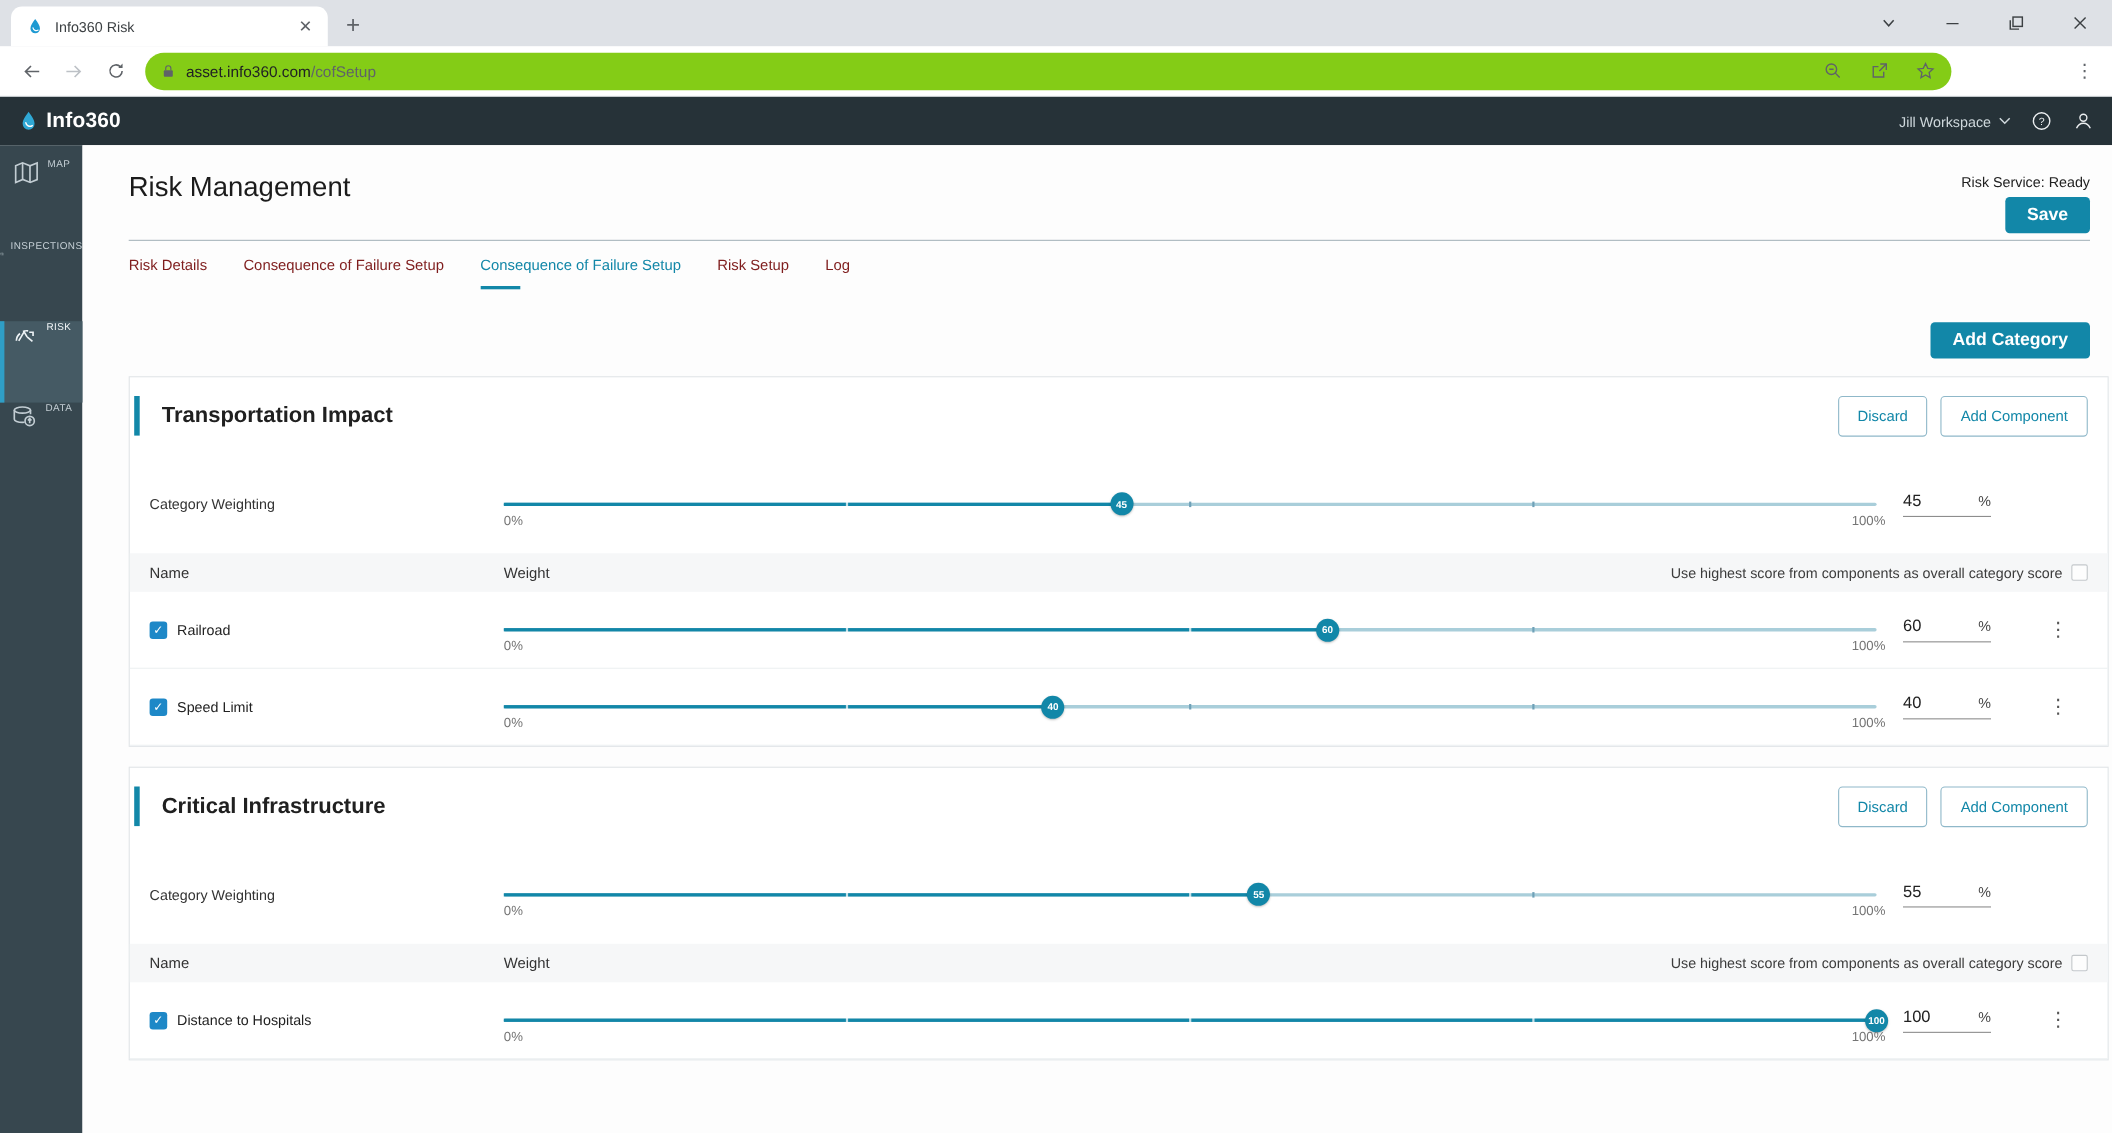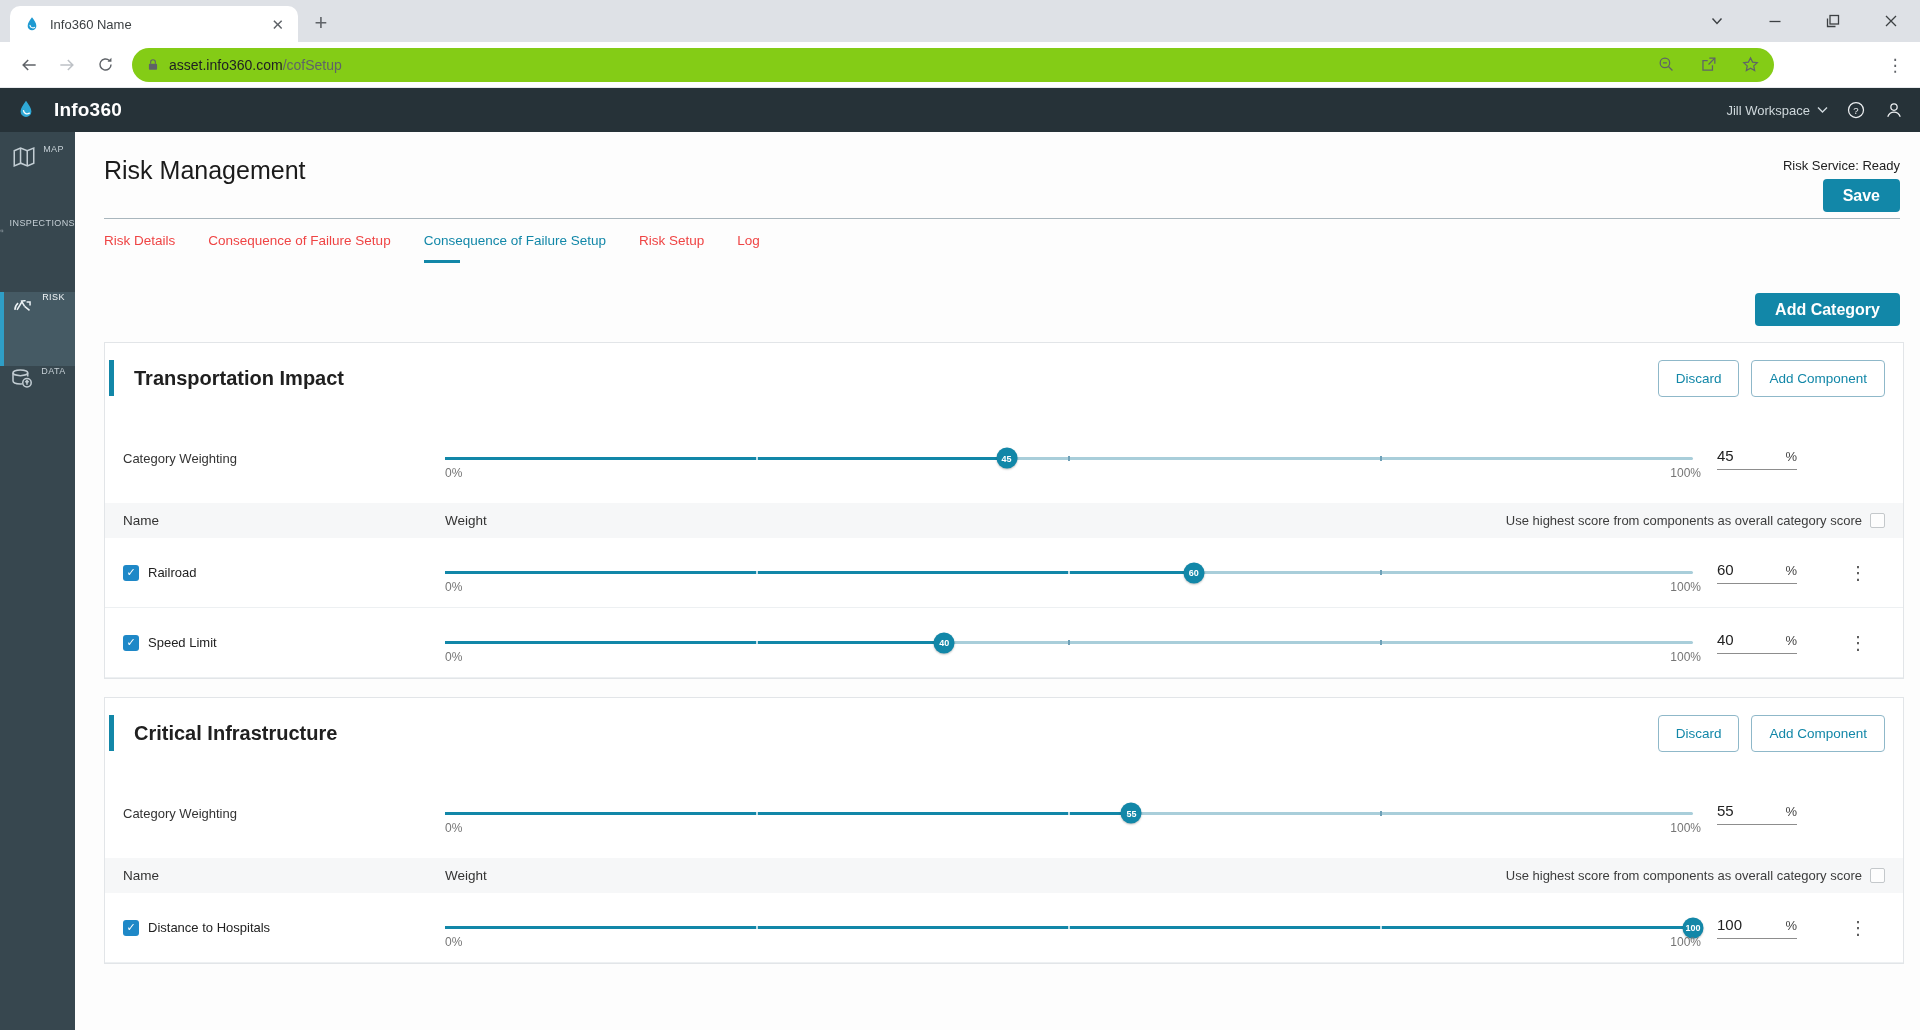--- a/index.html
+++ b/index.html
@@ -30,50 +30,50 @@
   .urlpill{flex:1;height:34px;background:#84cc16;border-radius:17px;display:flex;align-items:center;
            padding:0 14px;gap:9px;margin:0 106px 0 8px}
   .urltext{font-size:14px;color:#202124}
   .urltext .path{color:#5F6368}
   .pill-spacer{flex:1}
   .pill-ico{color:#5F6368;margin-left:14px}
   .browser-kebab{color:#5F6368;width:30px;display:flex;justify-content:center;font-family:"DejaVu Sans",sans-serif;font-size:17px}
 
   
   .appheader{height:44px;background:var(--header-bg);display:flex;align-items:center;padding:0 16px}
-  .logo{display:flex;gap:18px}
+  .logo{display:flex;align-items:center;gap:6px}
   .logo-text{color:#fff;font-size:19px;font-weight:600;letter-spacing:.2px}
   .hdr-right{margin-left:auto;display:flex;align-items:center;gap:18px}
   .workspace{display:flex;align-items:center;gap:7px;color:#CFD8DC;font-size:13px}
   .hdr-ico{color:#ECEFF1}
 
   
   .shell{display:flex;height:898px}
   .sidebar{width:75px;background:var(--sidebar-bg);padding-top:12px;flex:none}
   .sb-item{height:74px;display:flex;flex-direction:row;align-items:flex-start;justify-content:center;
            gap:6px;position:relative;color:#C2CDD3}
   .sb-item.active{background:var(--sidebar-active-bg);color:#ECF2F5}
   .sb-item.active::before{content:'';position:absolute;left:0;top:0;bottom:0;width:4px;background:var(--sidebar-active-border)}
   .sb-label{font-size:9px;letter-spacing:.4px;color:#C5CFD5}
   .sb-item.active .sb-label{color:#F2F6F8}
 
-  .main{flex:1;background:#FDFDFD;padding:0 20px 0 29px;overflow:hidden}
+  .main{flex:1;background:#FDFDFD;padding:0 20px 0 42px;overflow:hidden}
 
   
   .pagehead{height:86px;display:flex;justify-content:space-between;padding-top:24px}
   .page-title{font-size:25px;font-weight:400;color:#1B1B1B}
   .head-right{display:flex;flex-direction:column;align-items:flex-end;gap:6px;padding-top:2px}
   .status{font-size:13px;color:#212121}
   .btn-fill{background:var(--accent);color:#fff;border:none;border-radius:4px;height:33px;
             padding:0 20px;font-size:16px;font-weight:700;font-family:inherit}
   .divider{border-bottom:1px solid #A9B6BD}
 
   
   .tabs{display:flex;gap:33px;margin-top:14px;height:30px}
-  .tab-item{font-size:13.5px;color:#ef4444;position:relative;padding-bottom:9px;white-space:nowrap}
+  .tab-item{font-size:13.5px;color:#7f1d1d;position:relative;padding-bottom:9px;white-space:nowrap}
   .tab-item.active{color:var(--accent)}
   .tab-item.active::after{content:'';position:absolute;left:0;bottom:0;width:36px;height:3px;background:var(--accent)}
 
   .addcat-row{display:flex;justify-content:flex-end;margin:30px 0 16px}
 
   
   .card{background:#fff;border:1px solid #E2E5E8;width:1800px;margin-bottom:18px}
   .card-head{height:70px;display:flex;align-items:center;padding:0 18px 0 4px}
   .accent{width:5px;height:36px;background:var(--accent);flex:none}
   .card-title{font-size:20px;font-weight:600;color:#202020;margin-left:20px}
@@ -123,21 +123,21 @@
 </style>
 </head>
 <body>
 
 <div class="tabstrip">
   <div class="btab clickable">
     <svg viewBox="0 0 24 24" width="16" height="16">
         <path d="M12 2C8.5 7 5.5 10.8 5.5 15a6.5 6.5 0 0 0 13 0C18.5 10.8 15.5 7 12 2z" fill="#1E9AD2"></path>
         <path d="M9 14a4.5 4.5 0 0 0 7 3" stroke="#fff" stroke-width="1.6" fill="none" stroke-linecap="round"></path>
       </svg>
-    <span class="btab-title">Info360 Name</span>
+    <span class="btab-title">Info360 Risk</span>
     <span class="btab-close clickable">✕</span>
   </div>
   <div class="newtab clickable">+</div>
   <div class="wincontrols">
     <div class="winbtn clickable">
         <svg width="14" height="14" viewBox="0 0 14 14">
           <path d="M2.5 4.5l4.5 5 4.5-5" fill="none" stroke="currentColor" stroke-width="1.4"></path>
         </svg>
       </div>
     <div class="winbtn clickable">

